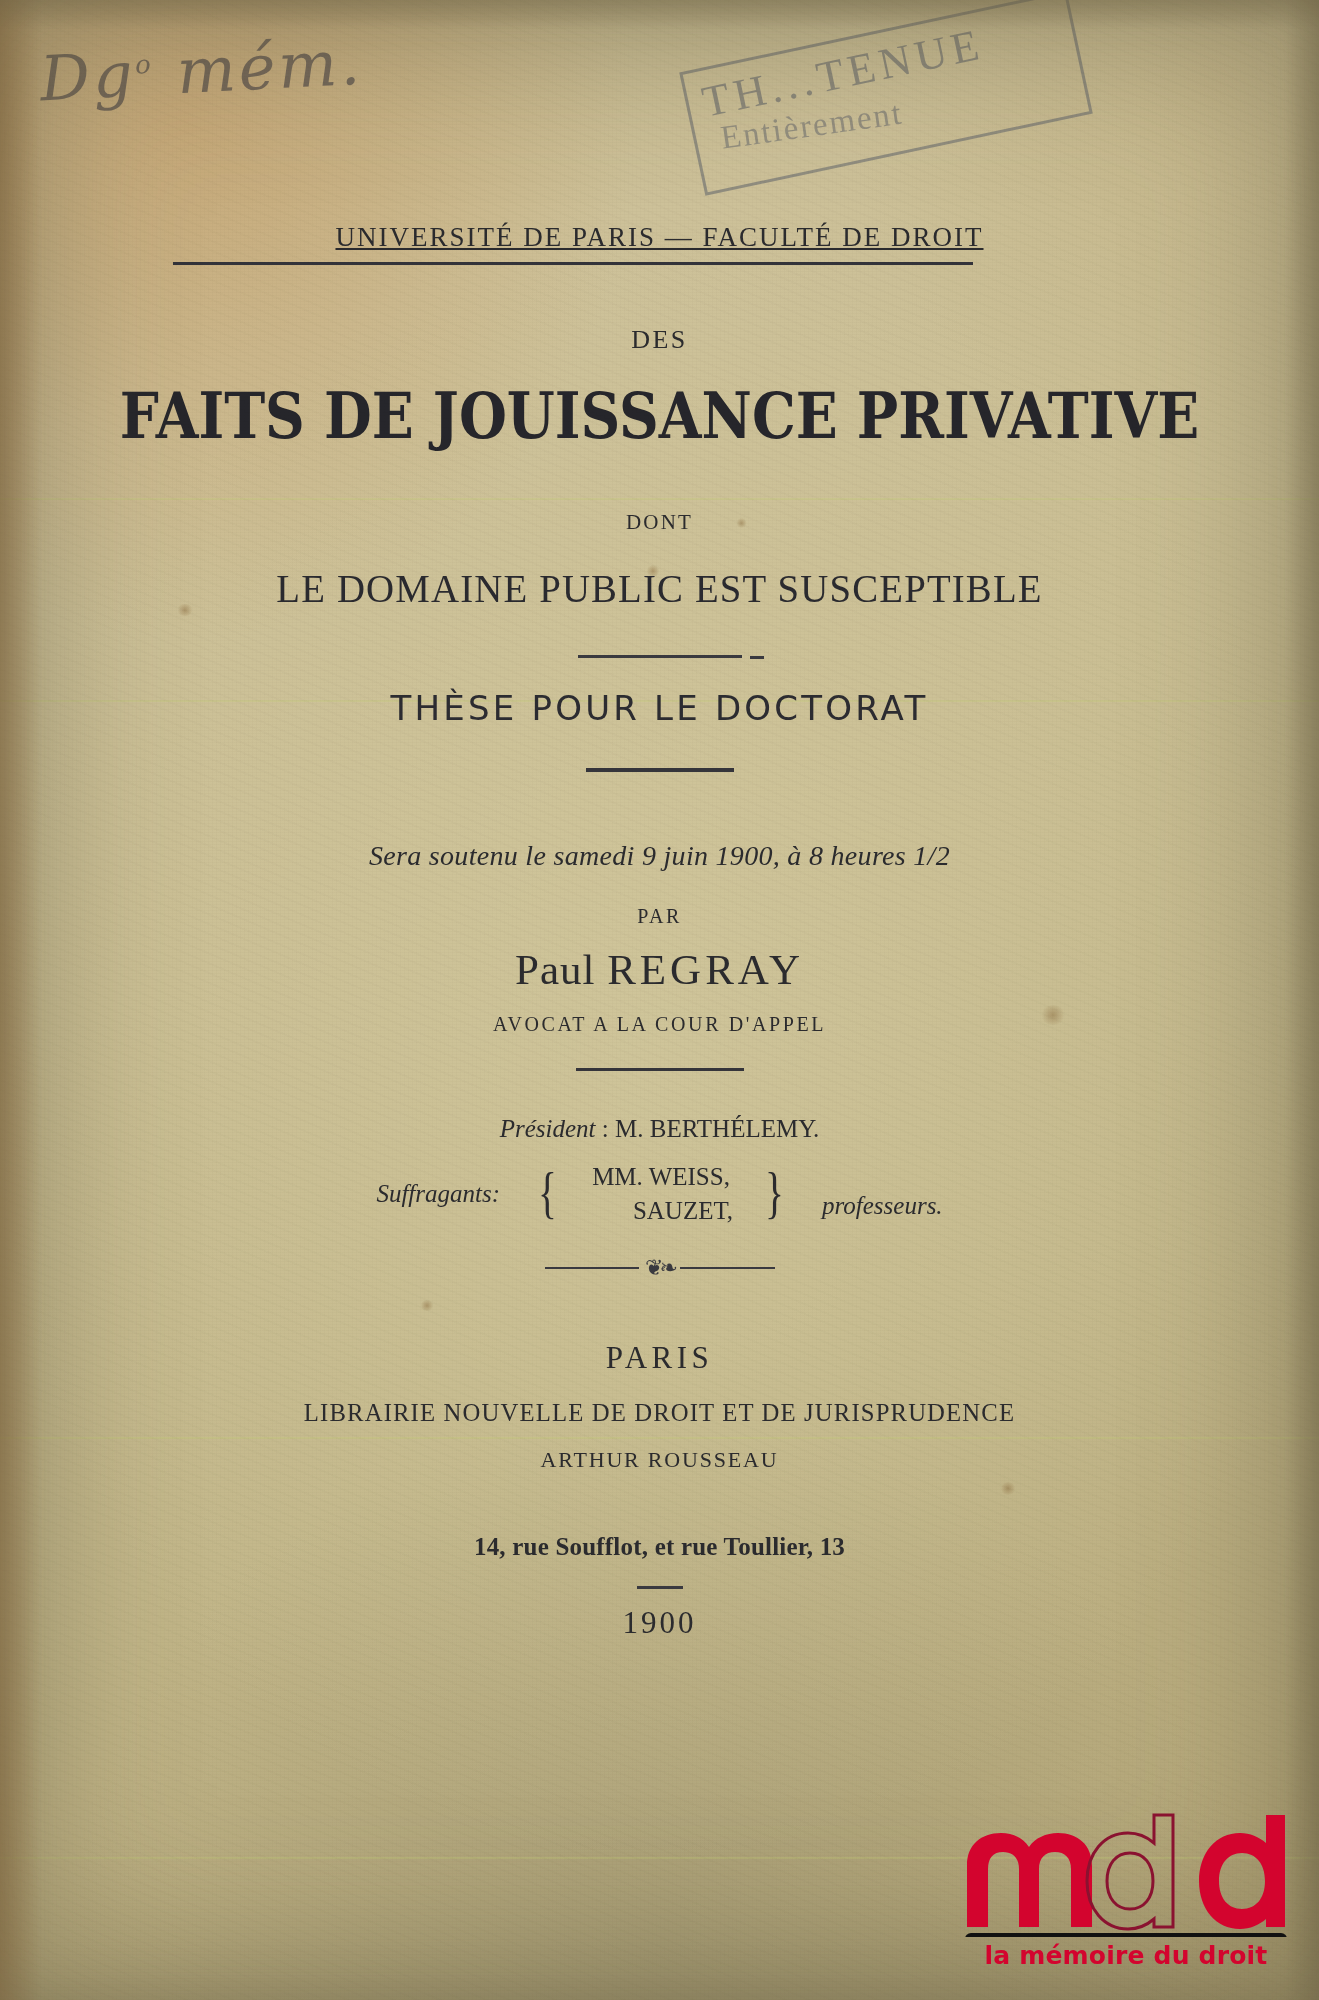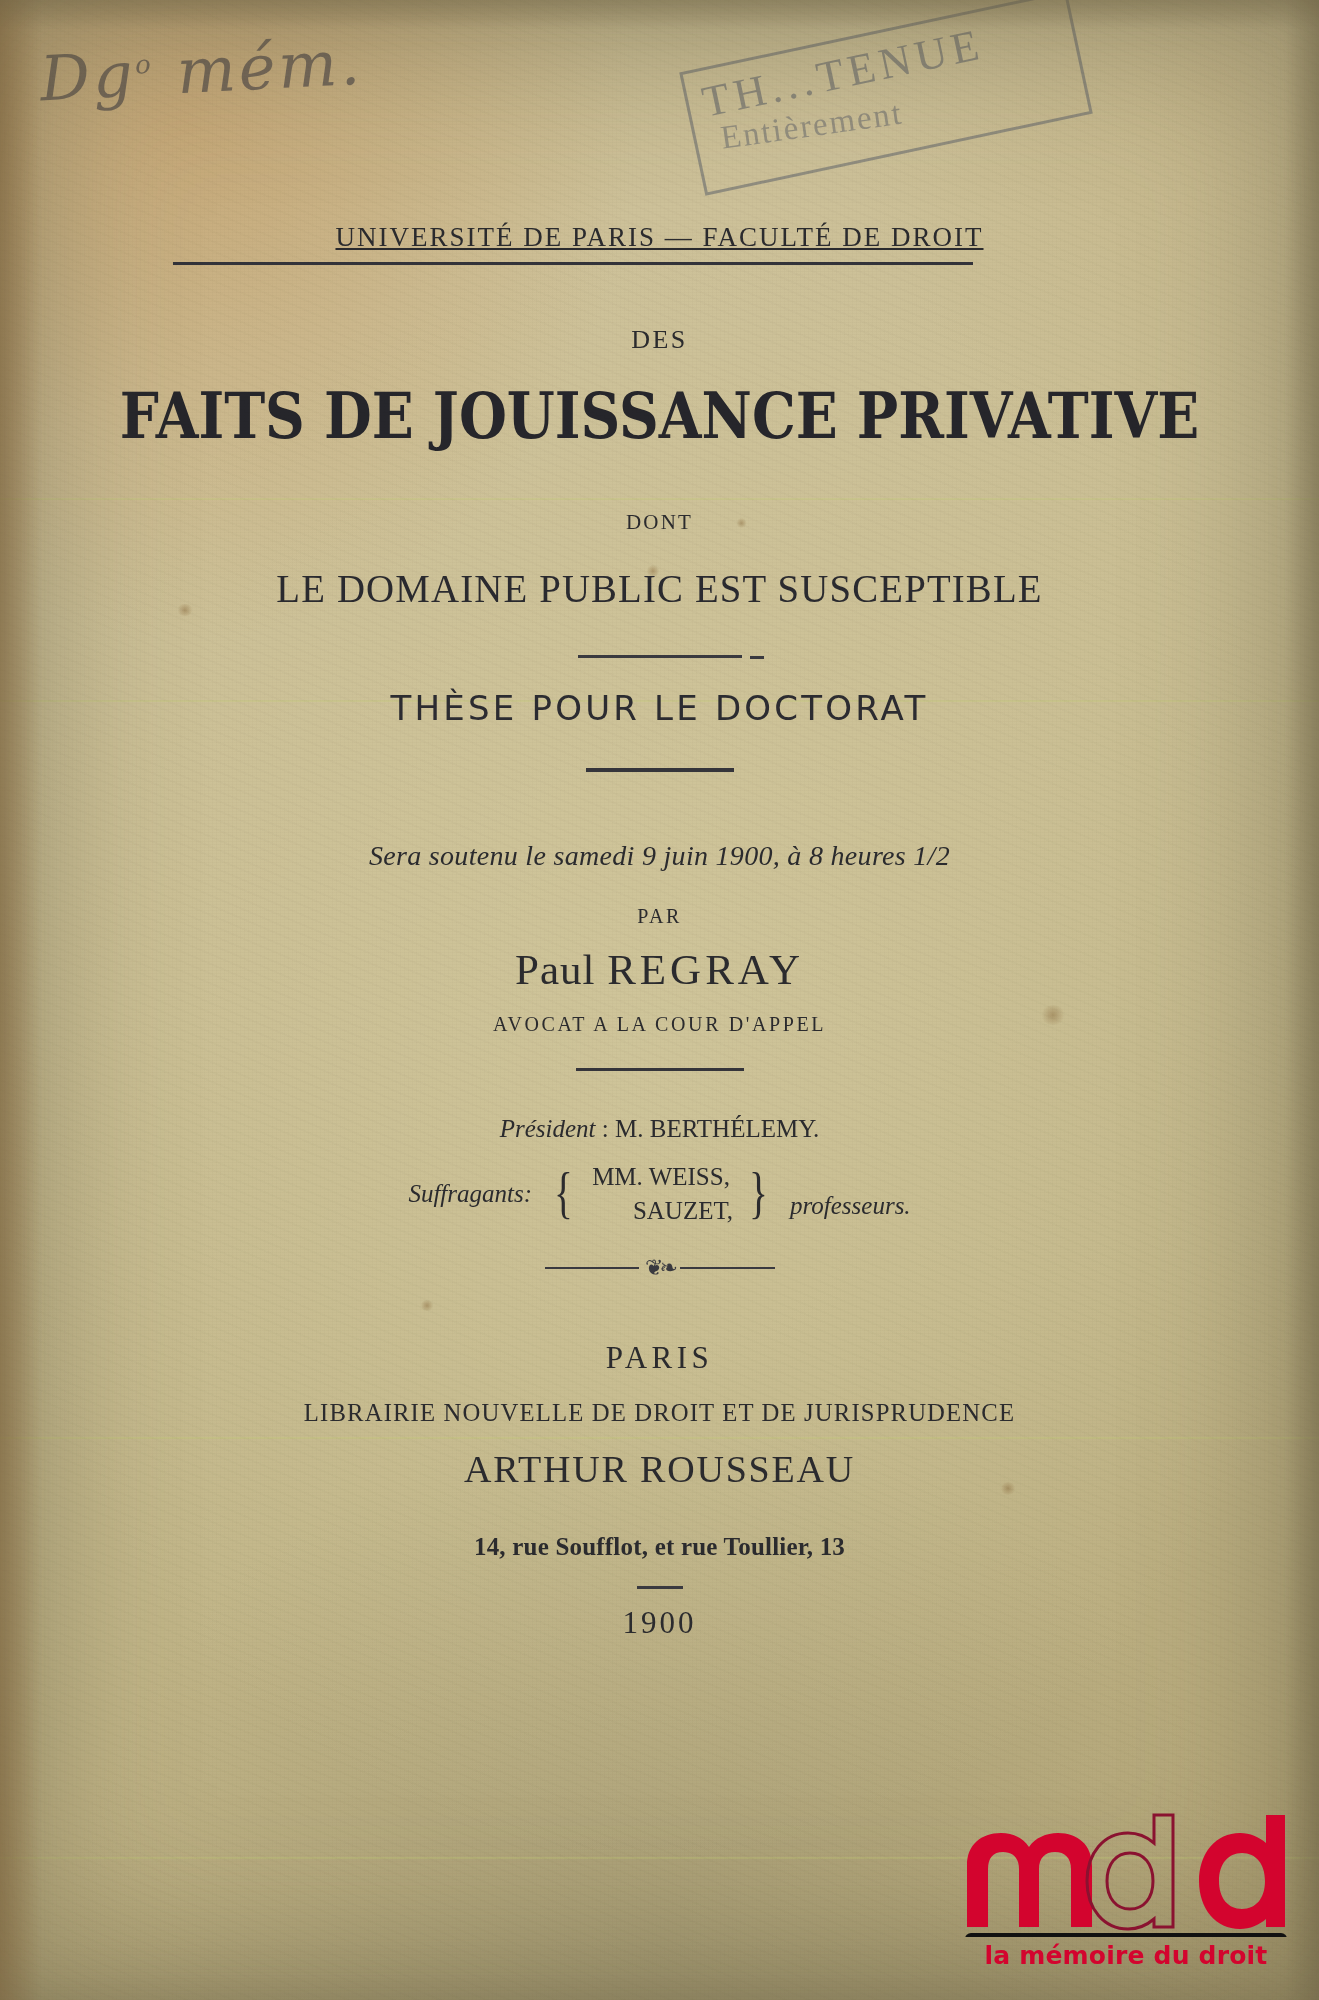--- a/index.html
+++ b/index.html
@@ -135,21 +135,21 @@
   }
 
   .jury-pres{
     position:absolute;top:1115px;left:0;width:100%;
     font-size:25px;
   }
   .jury-pres .it{font-style:italic;}
 
   .jury-row{
     position:absolute;top:1160px;left:0;width:100%;
-    display:flex;justify-content:center;align-items:center;gap:0px;
+    display:flex;justify-content:center;align-items:center;gap:16px;
     font-size:25px;
   }
   .jury-row .lbl{font-style:italic;margin-right:18px;}
   .jury-row .brace{font-size:56px;line-height:.8;font-weight:300;
     transform:scaleX(.7);display:inline-block;}
   .jury-names{display:inline-block;text-align:center;margin:0 12px;line-height:1.35;}
   .jury-names .n2{padding-left:44px;}
   .jury-row .prof{font-style:italic;margin-left:18px;margin-top:24px;}
 
   .orn{
@@ -163,21 +163,21 @@
     position:absolute;top:1340px;left:0;width:100%;
     font-size:31px;letter-spacing:4.5px;
   }
   .imp-lib{
     position:absolute;top:1398px;left:0;width:100%;
     font-size:26px;letter-spacing:1.2px;
     transform:scaleX(.95);
   }
   .imp-rousseau{
     position:absolute;top:1447px;left:0;width:100%;
-    font-size:38px;letter-spacing:1.8px;
+    font-size:22px;letter-spacing:1.8px;
   }
   .imp-editeur{
     position:absolute;top:1498px;left:0;width:100%;
     font-size:20px;letter-spacing:2px;
   }
   .imp-addr{
     position:absolute;top:1533px;left:0;width:100%;
     font-size:25px;font-weight:700;letter-spacing:.2px;
   }
   .rule-mid4{

